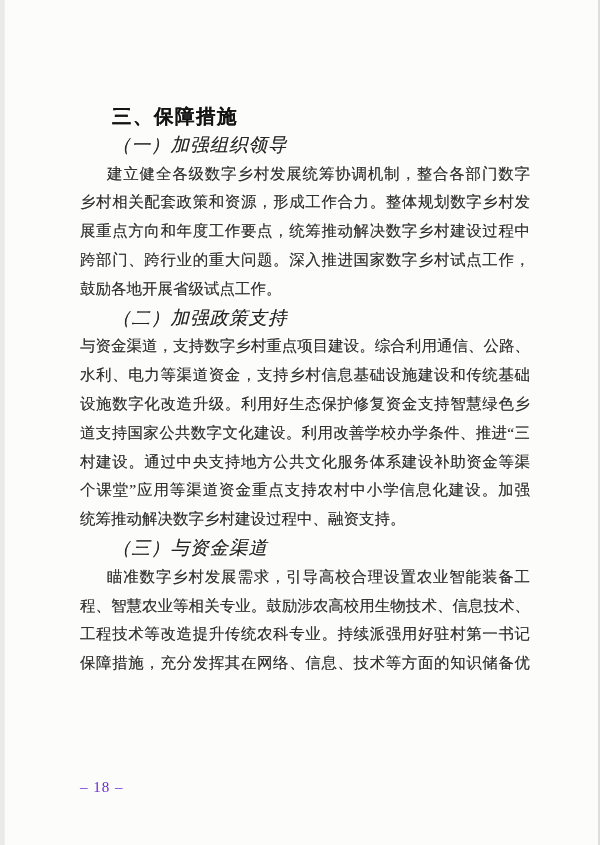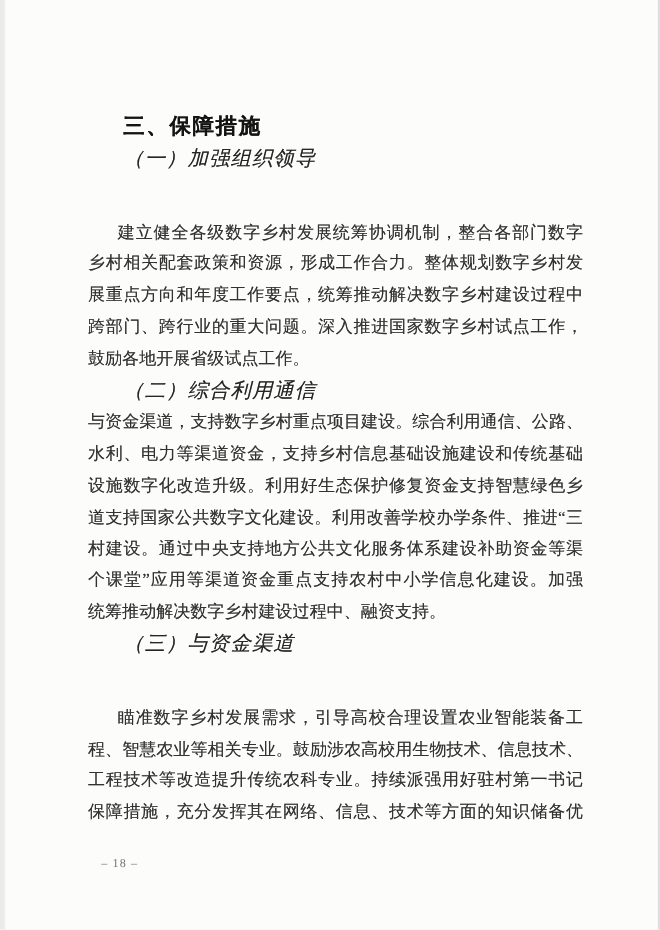--- a/index.html
+++ b/index.html
@@ -33,70 +33,68 @@
   .block {
     height: 28.8px;
     line-height: 28.8px;
     font-size: 15.5px;
     text-align: justify;
     text-align-last: justify;
     text-justify: inter-character;
     white-space: nowrap;
   }
   .t-heading {
-    font-family: Liberation Mono, monospace;
+    font-family: Liberation Sans, sans-serif;
     font-weight: bold;
     font-size: 19.5px;
     color: #141414;
     letter-spacing: 1.5px;
     padding-left: 32px;
     text-align: right;
     text-align-last: left;
     text-shadow: 0 0 0.6px rgba(10,10,10,0.8);
   }
   .t-subheading {
     font-style: italic;
     font-size: 18.5px;
     color: #262626;
     letter-spacing: 1px;
     padding-left: 32px;
     text-align: left;
     text-align-last: left;
   }
   .t-first {
     text-indent: 27px;
-    margin-top: 38px;
   }
   .t-last {
     text-align-last: left;
   }
   .footer {
     position: absolute;
     left: 76px;
     top: 779px;
-    font-size: 11px;
-    color: #737373;
+    font-size: 15px;
+    color: #6d28d9;
     letter-spacing: 1px;
-    margin-left: 12px;
   }
 </style>
 </head>
 <body>
 
 <div class="page">
   <div class="content">
 
   <div class="block t-heading">三、保障措施</div>
       <div class="block t-subheading">（一）加强组织领导</div>
       <div class="block t-first">建立健全各级数字乡村发展统筹协调机制，整合各部门数字</div>
       <div class="block t-line">乡村相关配套政策和资源，形成工作合力。整体规划数字乡村发</div>
       <div class="block t-line">展重点方向和年度工作要点，统筹推动解决数字乡村建设过程中</div>
       <div class="block t-line">跨部门、跨行业的重大问题。深入推进国家数字乡村试点工作，</div>
       <div class="block t-last">鼓励各地开展省级试点工作。</div>
-      <div class="block t-subheading">（二）综合利用通信</div>
+      <div class="block t-subheading">（二）加强政策支持</div>
       <div class="block t-line">与资金渠道，支持数字乡村重点项目建设。综合利用通信、公路、</div>
       <div class="block t-line">水利、电力等渠道资金，支持乡村信息基础设施建设和传统基础</div>
       <div class="block t-line">设施数字化改造升级。利用好生态保护修复资金支持智慧绿色乡</div>
       <div class="block t-line">道支持国家公共数字文化建设。利用改善学校办学条件、推进“三</div>
       <div class="block t-line">村建设。通过中央支持地方公共文化服务体系建设补助资金等渠</div>
       <div class="block t-line">个课堂”应用等渠道资金重点支持农村中小学信息化建设。加强</div>
       <div class="block t-last">统筹推动解决数字乡村建设过程中、融资支持。</div>
       <div class="block t-subheading">（三）与资金渠道</div>
       <div class="block t-first">瞄准数字乡村发展需求，引导高校合理设置农业智能装备工</div>
       <div class="block t-line">程、智慧农业等相关专业。鼓励涉农高校用生物技术、信息技术、</div>

